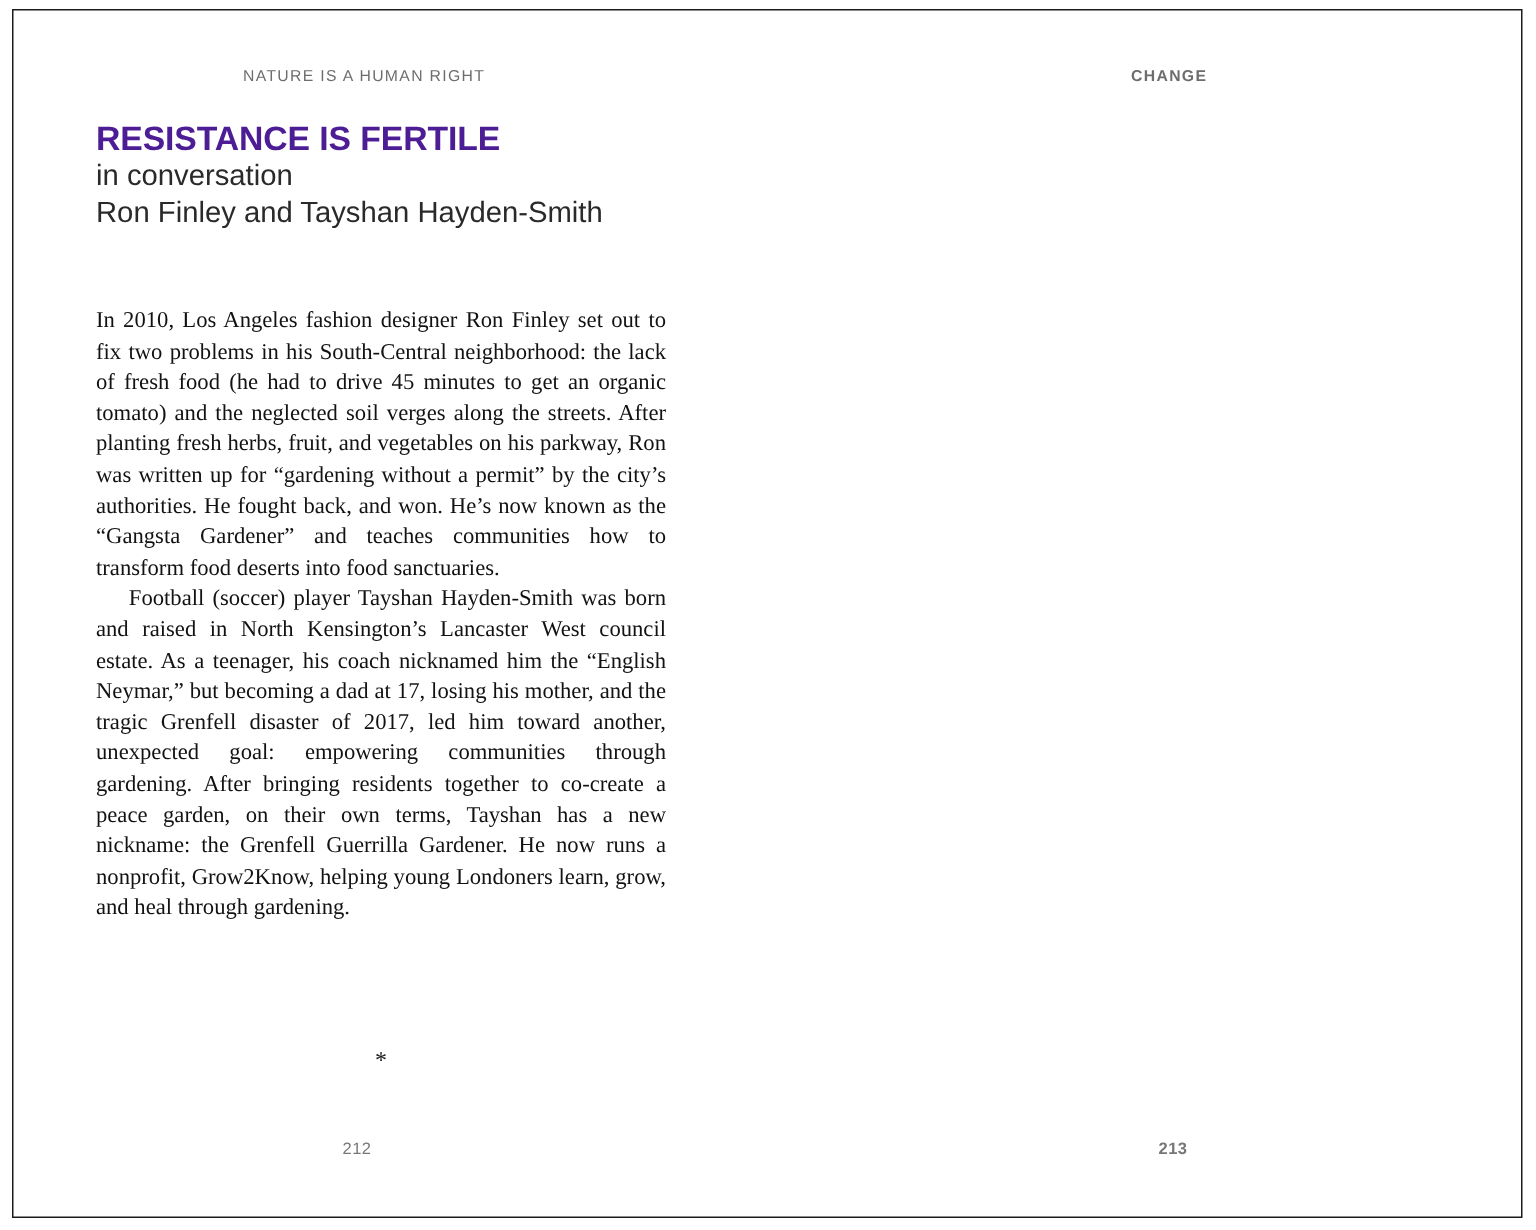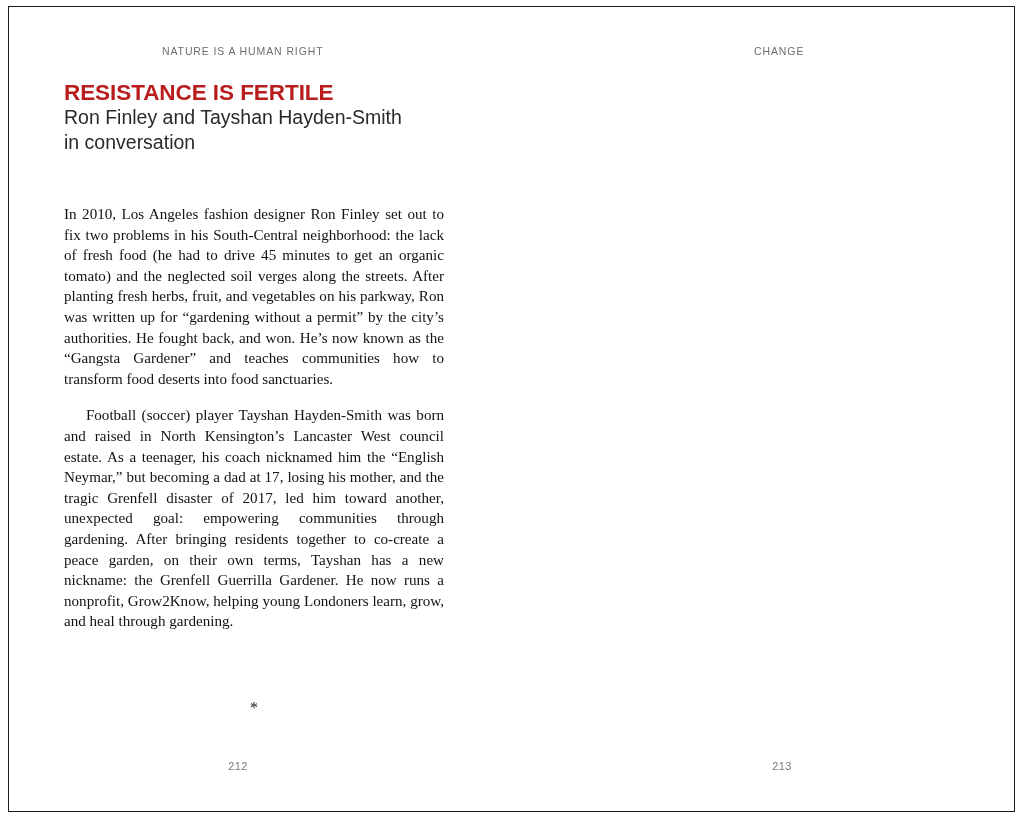--- a/index.html
+++ b/index.html
@@ -36,21 +36,21 @@
   }
 
   .page {
     position: relative;
     width: 512px;
     height: 820px;
     box-sizing: border-box;
   }
 
   .page-left  { padding: 0 68px 0 64px; }
-  .page-right { padding: 0 54px 0 78px; }
+  .page-right { padding: 0 54px 0 78px; font-weight: bold; }
 
   
   .running-head {
     position: absolute;
     top: 45px;
     font-family: "Liberation Sans", sans-serif;
     font-size: 10.5px;
     letter-spacing: 0.085em;
     color: #6d6d6d;
     text-transform: uppercase;
@@ -79,21 +79,21 @@
     position: absolute;
     left: 64px;
     top: 80px;
     width: 380px;
   }
   .chapter-title {
     font-family: "Liberation Sans", sans-serif;
     font-weight: bold;
     font-size: 22.5px;
     letter-spacing: -0.003em;
-    color: #b91c1c;
+    color: #4c1d95;
     line-height: 1.12;
     margin: 0;
   }
   .chapter-subtitle {
     font-family: "Liberation Sans", sans-serif;
     font-weight: normal;
     font-size: 19.5px;
     color: #2a2a2a;
     line-height: 1.2;
     margin: 1px 0 0 0;
@@ -110,21 +110,20 @@
     text-justify: inter-word;
     hyphens: none;
   }
   .page-left .column  { left: 64px; top: 204px; }
 
   .column p {
     margin: 0;
   }
   .column p.indent {
     text-indent: 1.45em;
-    margin-top: 16px;
   }
 
   
   .divider {
     position: absolute;
     left: 64px;
     width: 380px;
     top: 700px;
     text-align: center;
     font-size: 16px;
@@ -138,22 +137,22 @@
 <div class="spread-frame"></div>
 
 <div class="spread">
 
   <div class="page page-left">
 
     <div class="running-head">NATURE IS A HUMAN RIGHT</div>
 
     <div class="title-block">
       <h1 class="chapter-title">RESISTANCE IS FERTILE</h1>
+      <div class="chapter-subtitle">in conversation</div>
       <div class="chapter-subtitle">Ron Finley and Tayshan Hayden-Smith</div>
-      <div class="chapter-subtitle">in conversation</div>
     </div>
 
     <div class="column">
       <p>In 2010, Los Angeles fashion designer Ron Finley set out to fix two problems in his South-Central neighborhood: the lack of fresh food (he had to drive 45 minutes to get an organic tomato) and the neglected soil verges along the streets. After planting fresh herbs, fruit, and vegetables on his parkway, Ron was written up for “gardening without a permit” by the city’s authorities. He fought back, and won. He’s now known as the “Gangsta Gardener” and teaches communities how to transform food deserts into food sanctuaries.</p>
       <p class="indent">Football (soccer) player Tayshan Hayden-Smith was born and raised in North Kensington’s Lancaster West council estate. As a teenager, his coach nicknamed him the “English Neymar,” but becoming a dad at 17, losing his mother, and the tragic Grenfell disaster of 2017, led him toward another, unexpected goal: empowering communities through gardening. After bringing residents together to co-create a peace garden, on their own terms, Tayshan has a new nickname: the Grenfell Guerrilla Gardener. He now runs a nonprofit, Grow2Know, helping young Londoners learn, grow, and heal through gardening.</p>
     </div>
 
     <div class="divider">*</div>
 
     <div class="folio">212</div>

